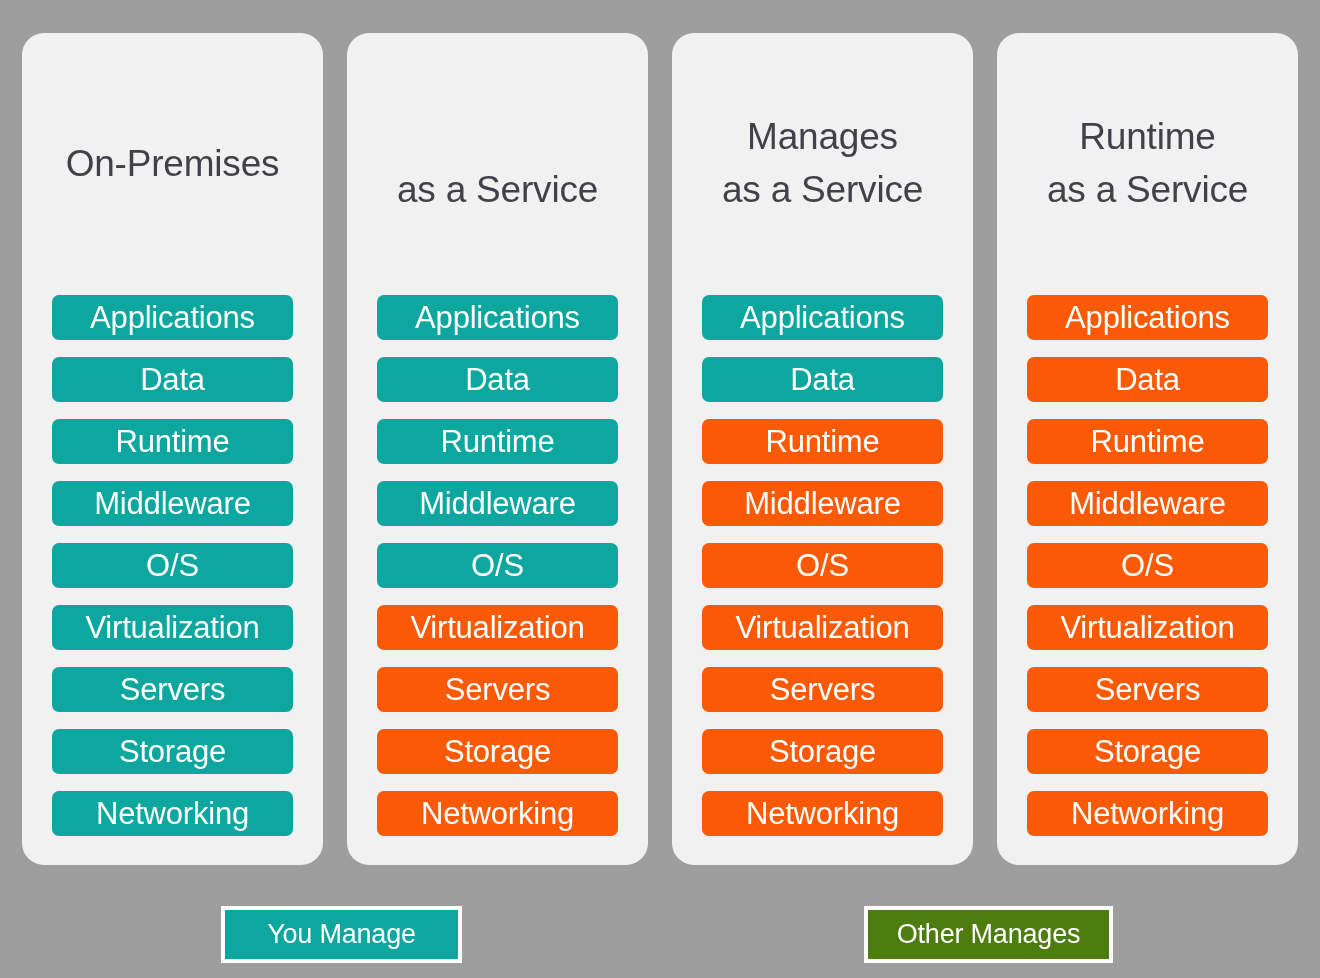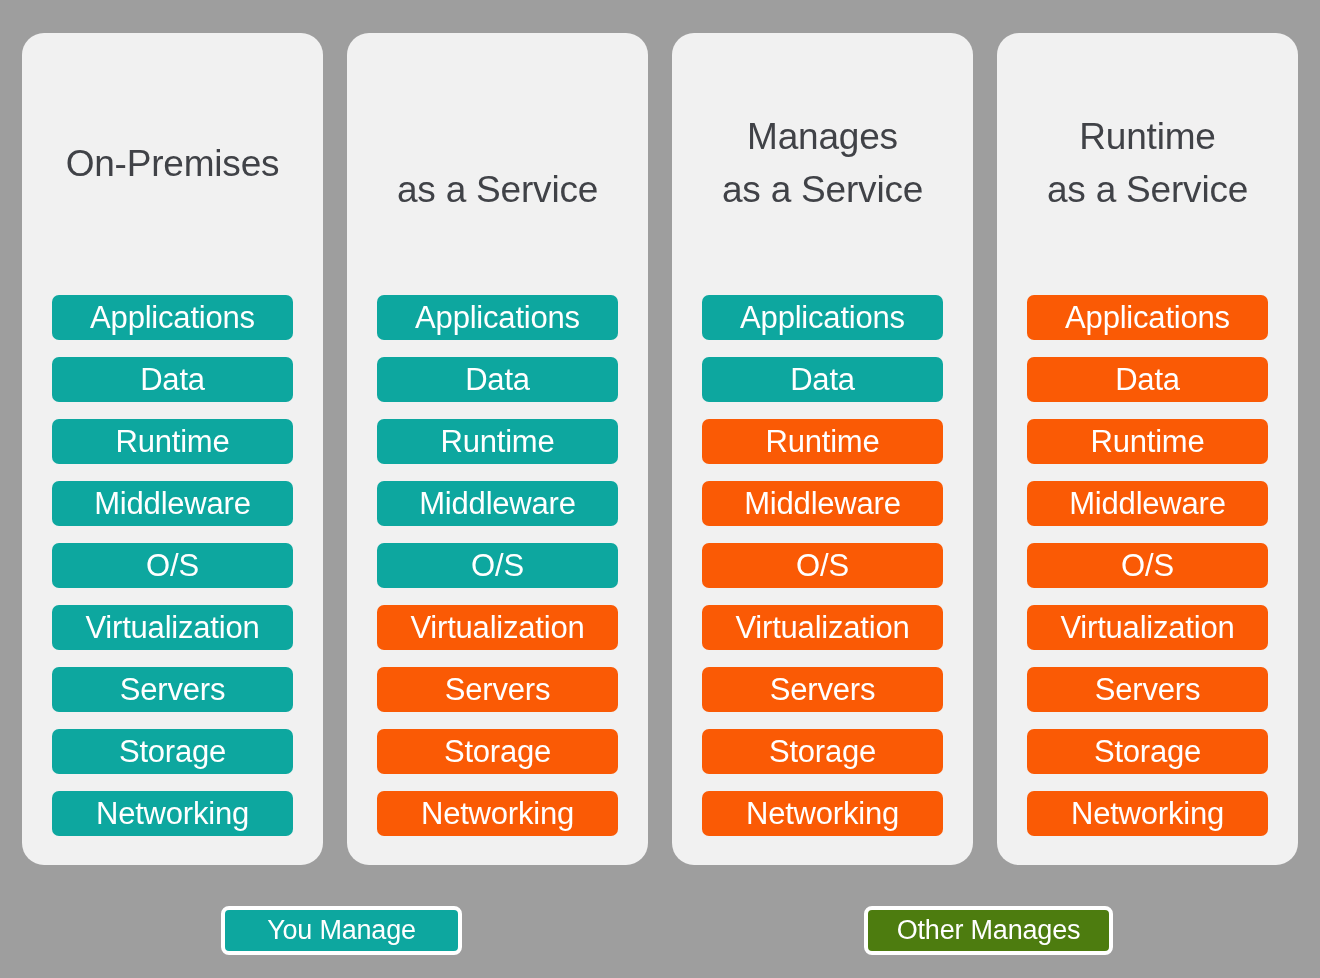--- a/index.html
+++ b/index.html
@@ -96,22 +96,22 @@
     position: absolute;
     left: 0;
     top: 906px;
     width: 1320px;
     height: 72px;
   }
 
   .legend-chip {
     position: absolute;
     top: 0;
-    height: 49px;
-    border-radius: 8px;
+    height: 57px;
+    border-radius: 0;
     border: 4px solid #ffffff;
     box-sizing: border-box;
     display: flex;
     align-items: center;
     justify-content: center;
     color: #ffffff;
     font-size: 27px;
     line-height: 1;
     white-space: nowrap;
     letter-spacing: -0.2px;

